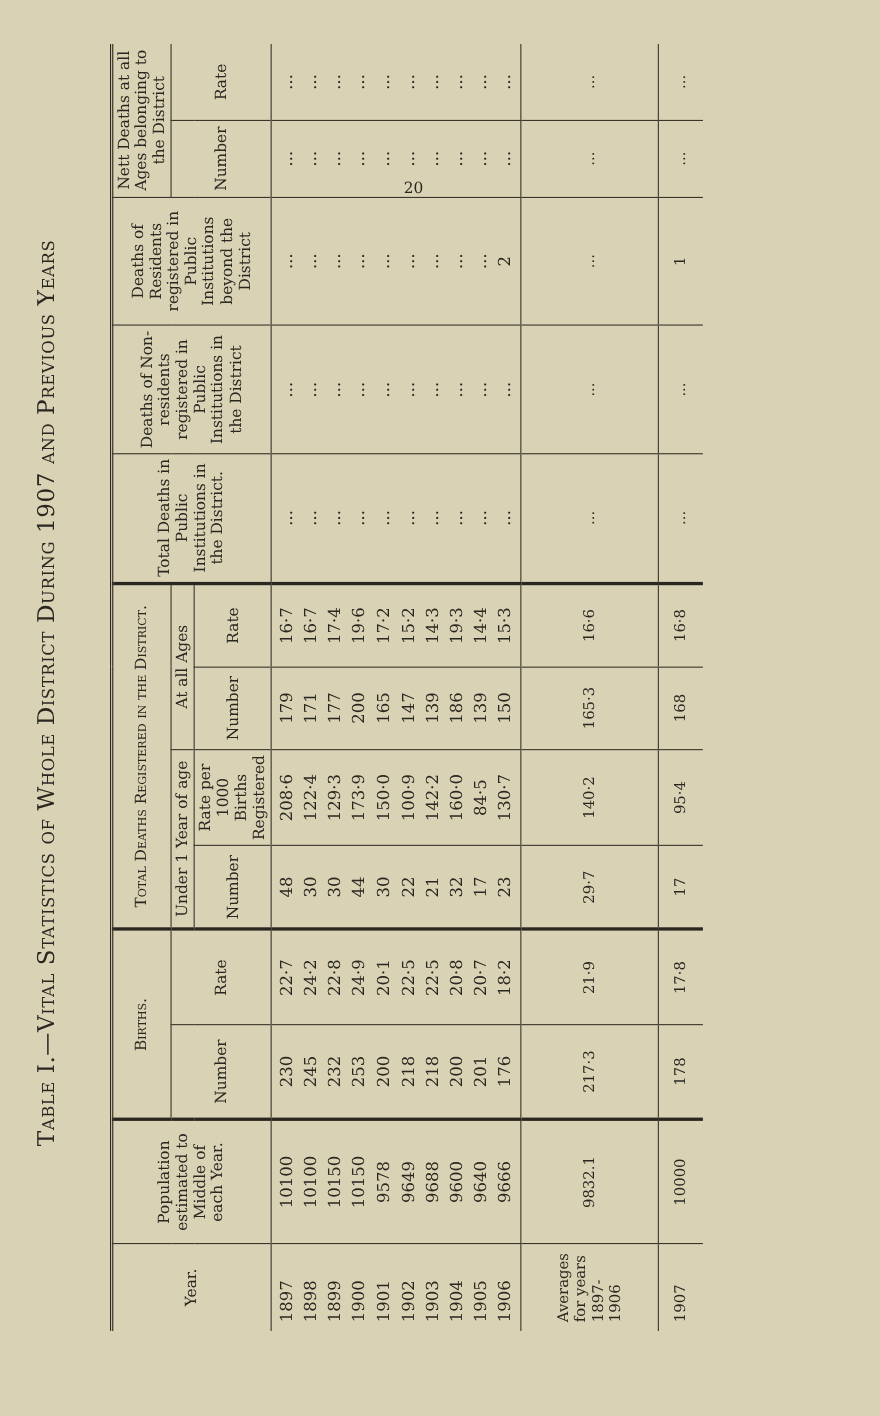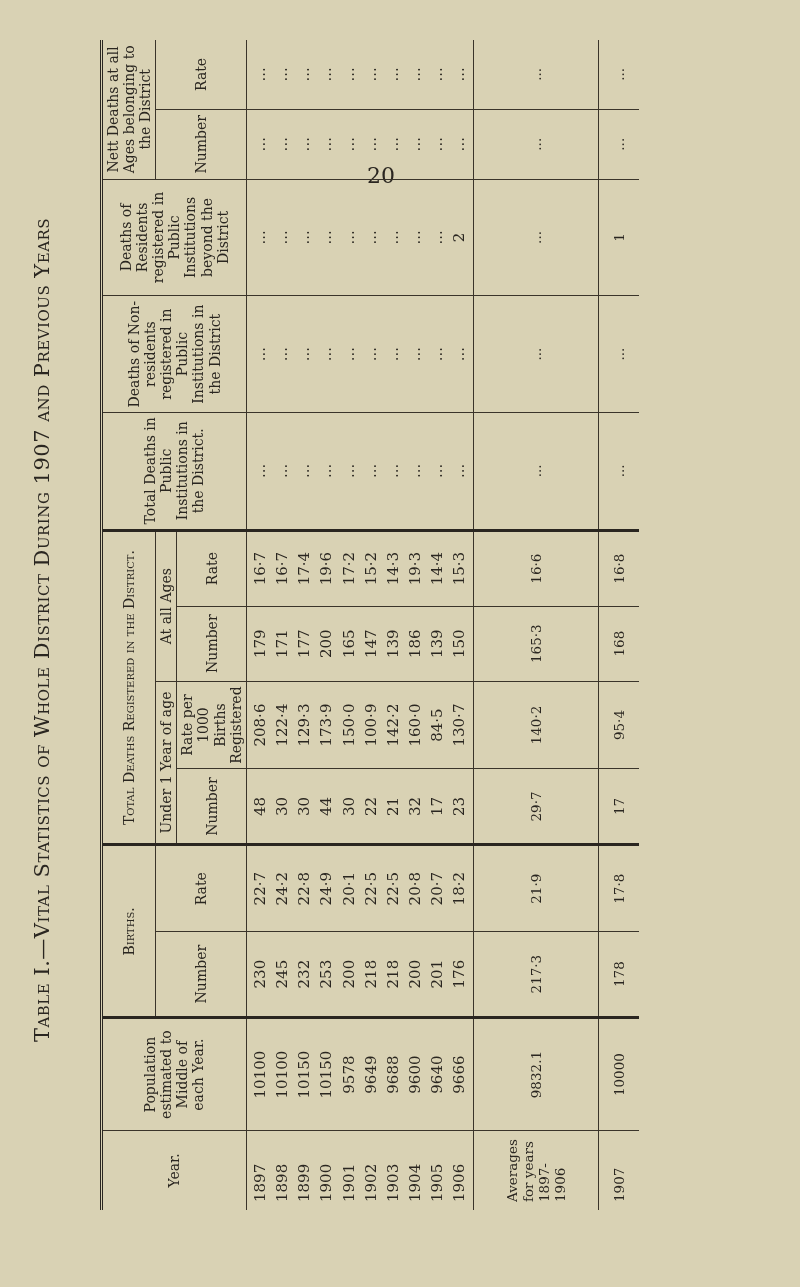--- a/index.html
+++ b/index.html
@@ -1,18 +1,18 @@
 <!DOCTYPE html>
 <html><head>
 <meta charset="utf-8">
 <style>
   html, body { margin:0; padding:0; }
   body { width:800px; height:1287px; background:#d9d2b4; position:relative; overflow:hidden;
          font-family:"DejaVu Serif","Liberation Serif",serif; color:#2a2620; }
-  .page-number { position:absolute; left:367px; top:163px; font-size:22px; }
+  .page-number { position:absolute; left:367px; top:163px; font-size:14px; }
   
   .stage { position:absolute; left:30px; top:1230px; width:1200px; height:760px;
            transform-origin:0 0; transform:rotate(-90deg); }
   .title { position:absolute; left:0; top:0; width:1200px; height:40px; text-align:center;
            font-size:21px; letter-spacing:0.5px; white-space:nowrap; font-variant:small-caps; }
   table { position:absolute; left:20px; top:70px; border-collapse:collapse; width:1170px;
           font-size:13.5px; }
   td, th { border-left:1.5px solid #3a342a; padding:2px 3px; text-align:center; vertical-align:middle; font-weight:normal; }
   th { border-bottom:1.5px solid #3a342a; font-size:14px; line-height:1.15; }
   .thick { border-left:3px solid #2a2620 !important; }

